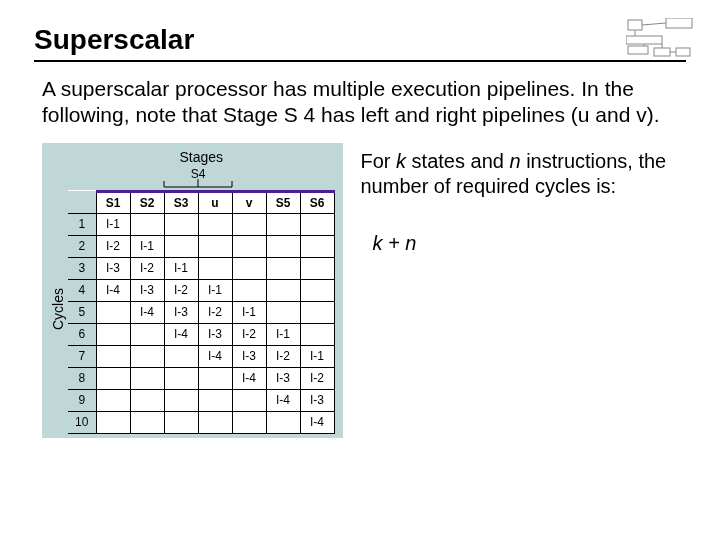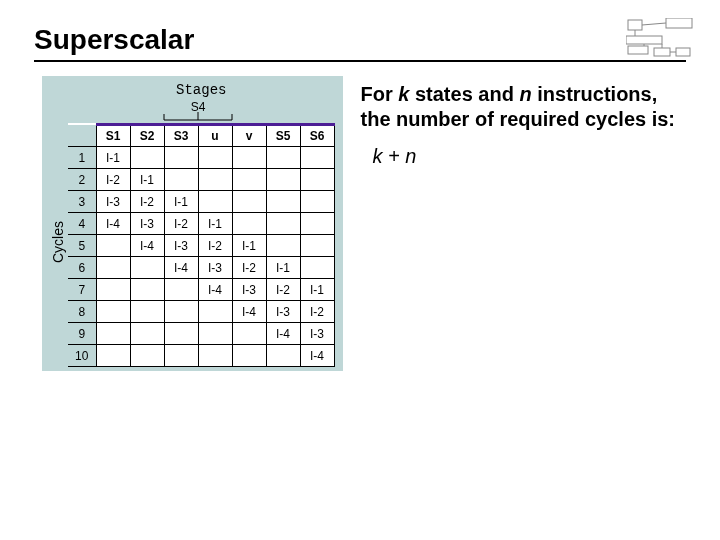--- a/index.html
+++ b/index.html
@@ -57,21 +57,21 @@
     text-align: center;
     padding: 0 2px 0 2px;
     align-self: center;
     margin-top: 36px;
   }
   .stages-block {
     display: flex;
     flex-direction: column;
   }
   .stages-label {
-    font-family: Liberation Mono, monospace;
+    font-family: Liberation Sans, sans-serif;
     font-size: 14px;
     text-align: center;
     margin-bottom: 2px;
   }
   .s4bracket {
     display: flex;
     flex-direction: column;
     align-items: center;
     font-family: Liberation Sans, sans-serif;
     font-size: 12px;
@@ -109,21 +109,21 @@
   }
   table.pipe tr.headrow th.colh {
     border-top: 3px solid #4c1d95;
   }
   .right-col {
     flex: 1;
     font-size: 20px;
     line-height: 1.25;
     padding-top: 6px;
   }
-  .right-col p { margin-bottom: 12px; font-weight: bold; }
+  .right-col p { margin-bottom: 32px; }
   .formula {
     font-style: italic;
     font-family: Arial, sans-serif;
     font-size: 20px;
     margin: 4px 0 36px 12px;
   }
   .pentium {
     font-size: 20px;
     line-height: 1.25;
   }
@@ -149,20 +149,21 @@
     <rect x="28" y="30" width="16" height="8" fill="none" stroke="#888" stroke-width="1"></rect>
     <rect x="50" y="30" width="14" height="8" fill="none" stroke="#888" stroke-width="1"></rect>
     <line x1="18" y1="26" x2="18" y2="28" stroke="#888" stroke-width="1"></line>
     <line x1="36" y1="26" x2="36" y2="30" stroke="#888" stroke-width="1"></line>
     <line x1="44" y1="34" x2="50" y2="34" stroke="#888" stroke-width="1"></line>
   </svg>
 
   <h1 class="title">Superscalar</h1>
   <hr class="hr">
 
+  <p class="intro">A superscalar processor has multiple execution pipelines. In the following, note that Stage S 4 has left and right pipelines (u and v).</p>
 
   <div class="content-row">
     <div class="diagram-wrap">
       <div class="diagram-inner">
         <div class="cycles-label">Cycles</div>
         <div class="stages-block">
           <div class="stages-label">Stages</div>
           <div class="s4bracket" style="margin-left:94px; width:72px;">
             <span class="s4txt">S4</span>
             <svg width="72" height="10" viewBox="0 0 72 10">

